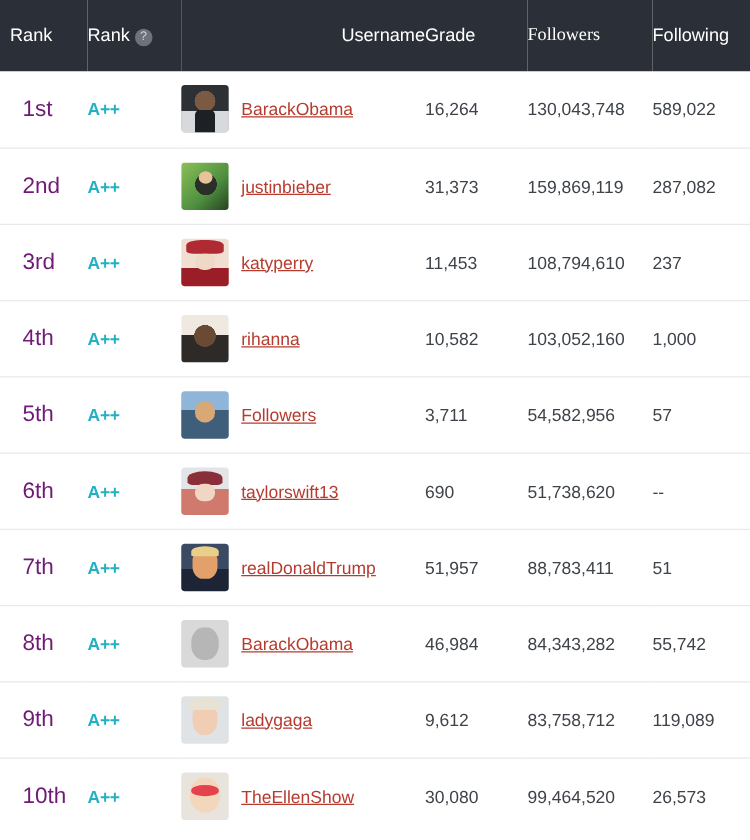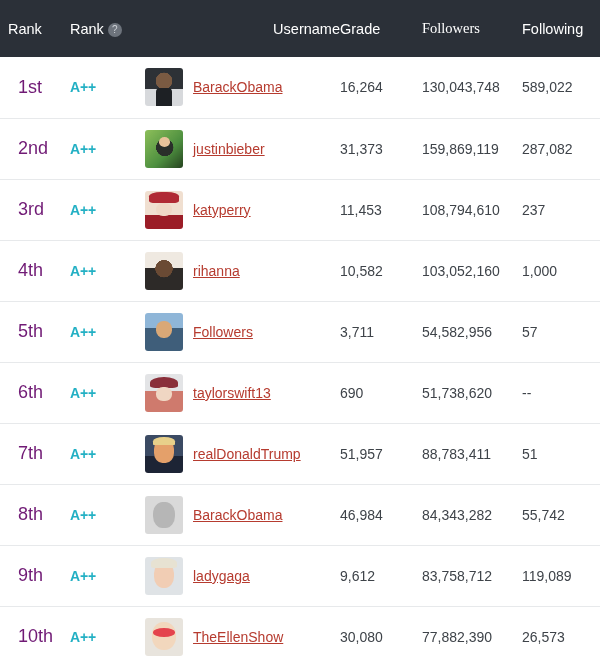--- a/index.html
+++ b/index.html
@@ -362,18 +362,18 @@
         <tr>
           <td class="cell-rank">10th</td>
           <td class="cell-grade">A++</td>
           <td class="cell-user">
             <div class="user-wrap">
               <div class="avatar av10"></div>
               <a class="uname">TheEllenShow</a>
             </div>
           </td>
           <td class="num cell-tweets">30,080</td>
-          <td class="num">77,882,390</td>
+          <td class="num">99,464,520</td>
           <td class="num">26,573</td>
         </tr>
       </tbody>
   </table>
 </div>
 
 </body></html>

